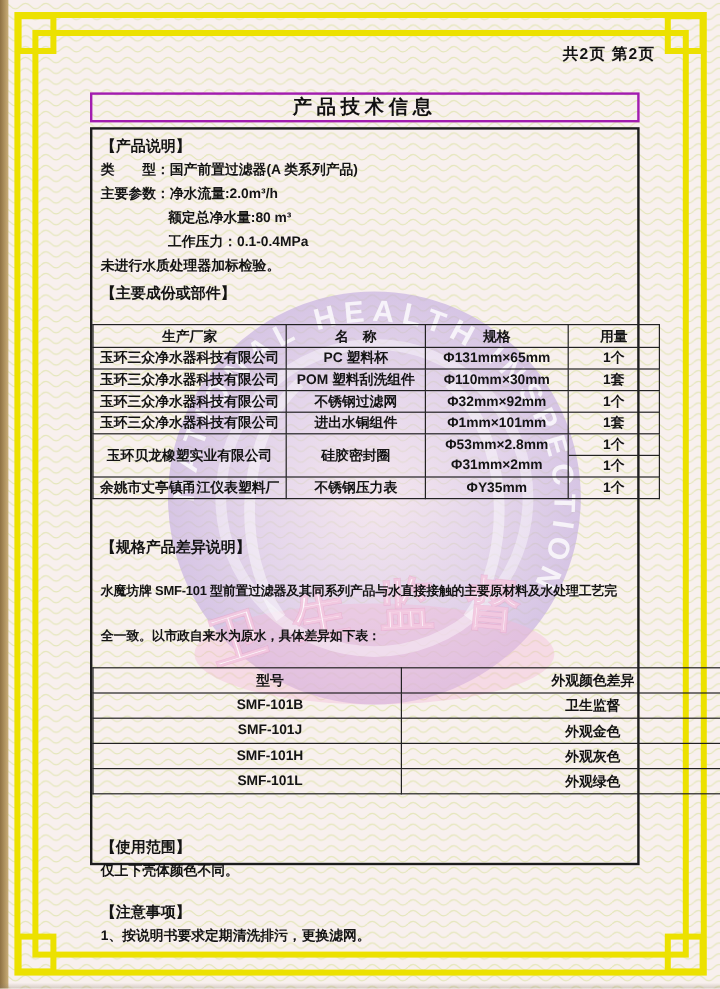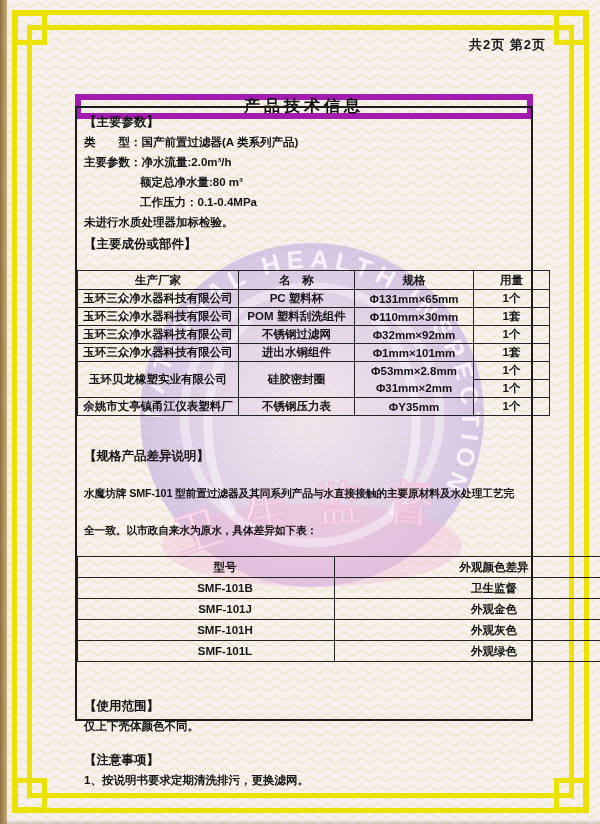--- a/index.html
+++ b/index.html
@@ -18,22 +18,22 @@
   .knot{position:absolute;width:24px;height:24px;border:5px solid #ece100;z-index:2;background:transparent;}
   .knot-tl{left:13px;top:11px;}
   .knot-tr{right:12px;top:11px;}
   .knot-bl{left:13px;bottom:12px;}
   .knot-br{right:12px;bottom:12px;}
   
   .seal{position:absolute;left:112px;top:215px;z-index:1;}
   
   .page-indicator{position:absolute;top:36px;right:54px;font-size:13px;font-weight:bold;
                   color:#141414;z-index:3;letter-spacing:1px;}
-  .title-box{position:absolute;left:75px;top:94px;width:458px;height:25px;
-             border:6px solid #a21caf;box-sizing:border-box;z-index:3;
+  .title-box{position:absolute;left:75px;top:77px;width:458px;height:25px;
+             border:2px solid #a21caf;box-sizing:border-box;z-index:3;
              display:flex;align-items:center;justify-content:center;}
   .title-box span{font-size:16px;font-weight:bold;letter-spacing:4px;color:#111;}
   .content-box{position:absolute;left:75px;top:106px;width:458px;height:615px;
                border:2px solid #1c1c1c;box-sizing:border-box;z-index:3;
                padding:4px 7px;color:#141414;}
   .heading{font-size:12.5px;font-weight:bold;line-height:20px;}
   .line{font-size:11.5px;font-weight:bold;line-height:20px;}
   .indent{padding-left:56px;}
   .xl{font-size:10.5px;letter-spacing:-0.3px;white-space:nowrap;}
   .xl2{font-size:10.8px;letter-spacing:-0.2px;white-space:nowrap;line-height:19px;margin-top:18px;}
@@ -96,21 +96,21 @@
   <div class="bottom-shade"></div>
 
   <div class="page-indicator">共2页  第2页</div>
 
   <div class="title-box">
     <span>产品技术信息</span>
   </div>
 
   <div class="content-box">
 
-    <div class="heading">【主要参数】</div>
+    <div class="heading">【产品说明】</div>
     <div class="line">类　　型：国产前置过滤器(A 类系列产品)</div>
     <div class="line">主要参数：净水流量:2.0m³/h</div>
     <div class="line indent">额定总净水量:80 m³</div>
     <div class="line indent">工作压力：0.1-0.4MPa</div>
     <div class="line">未进行水质处理器加标检验。</div>
 
     <div class="gap-s"></div>
     <div class="heading">【主要成份或部件】</div>
     <table class="t1">
       <tbody>

